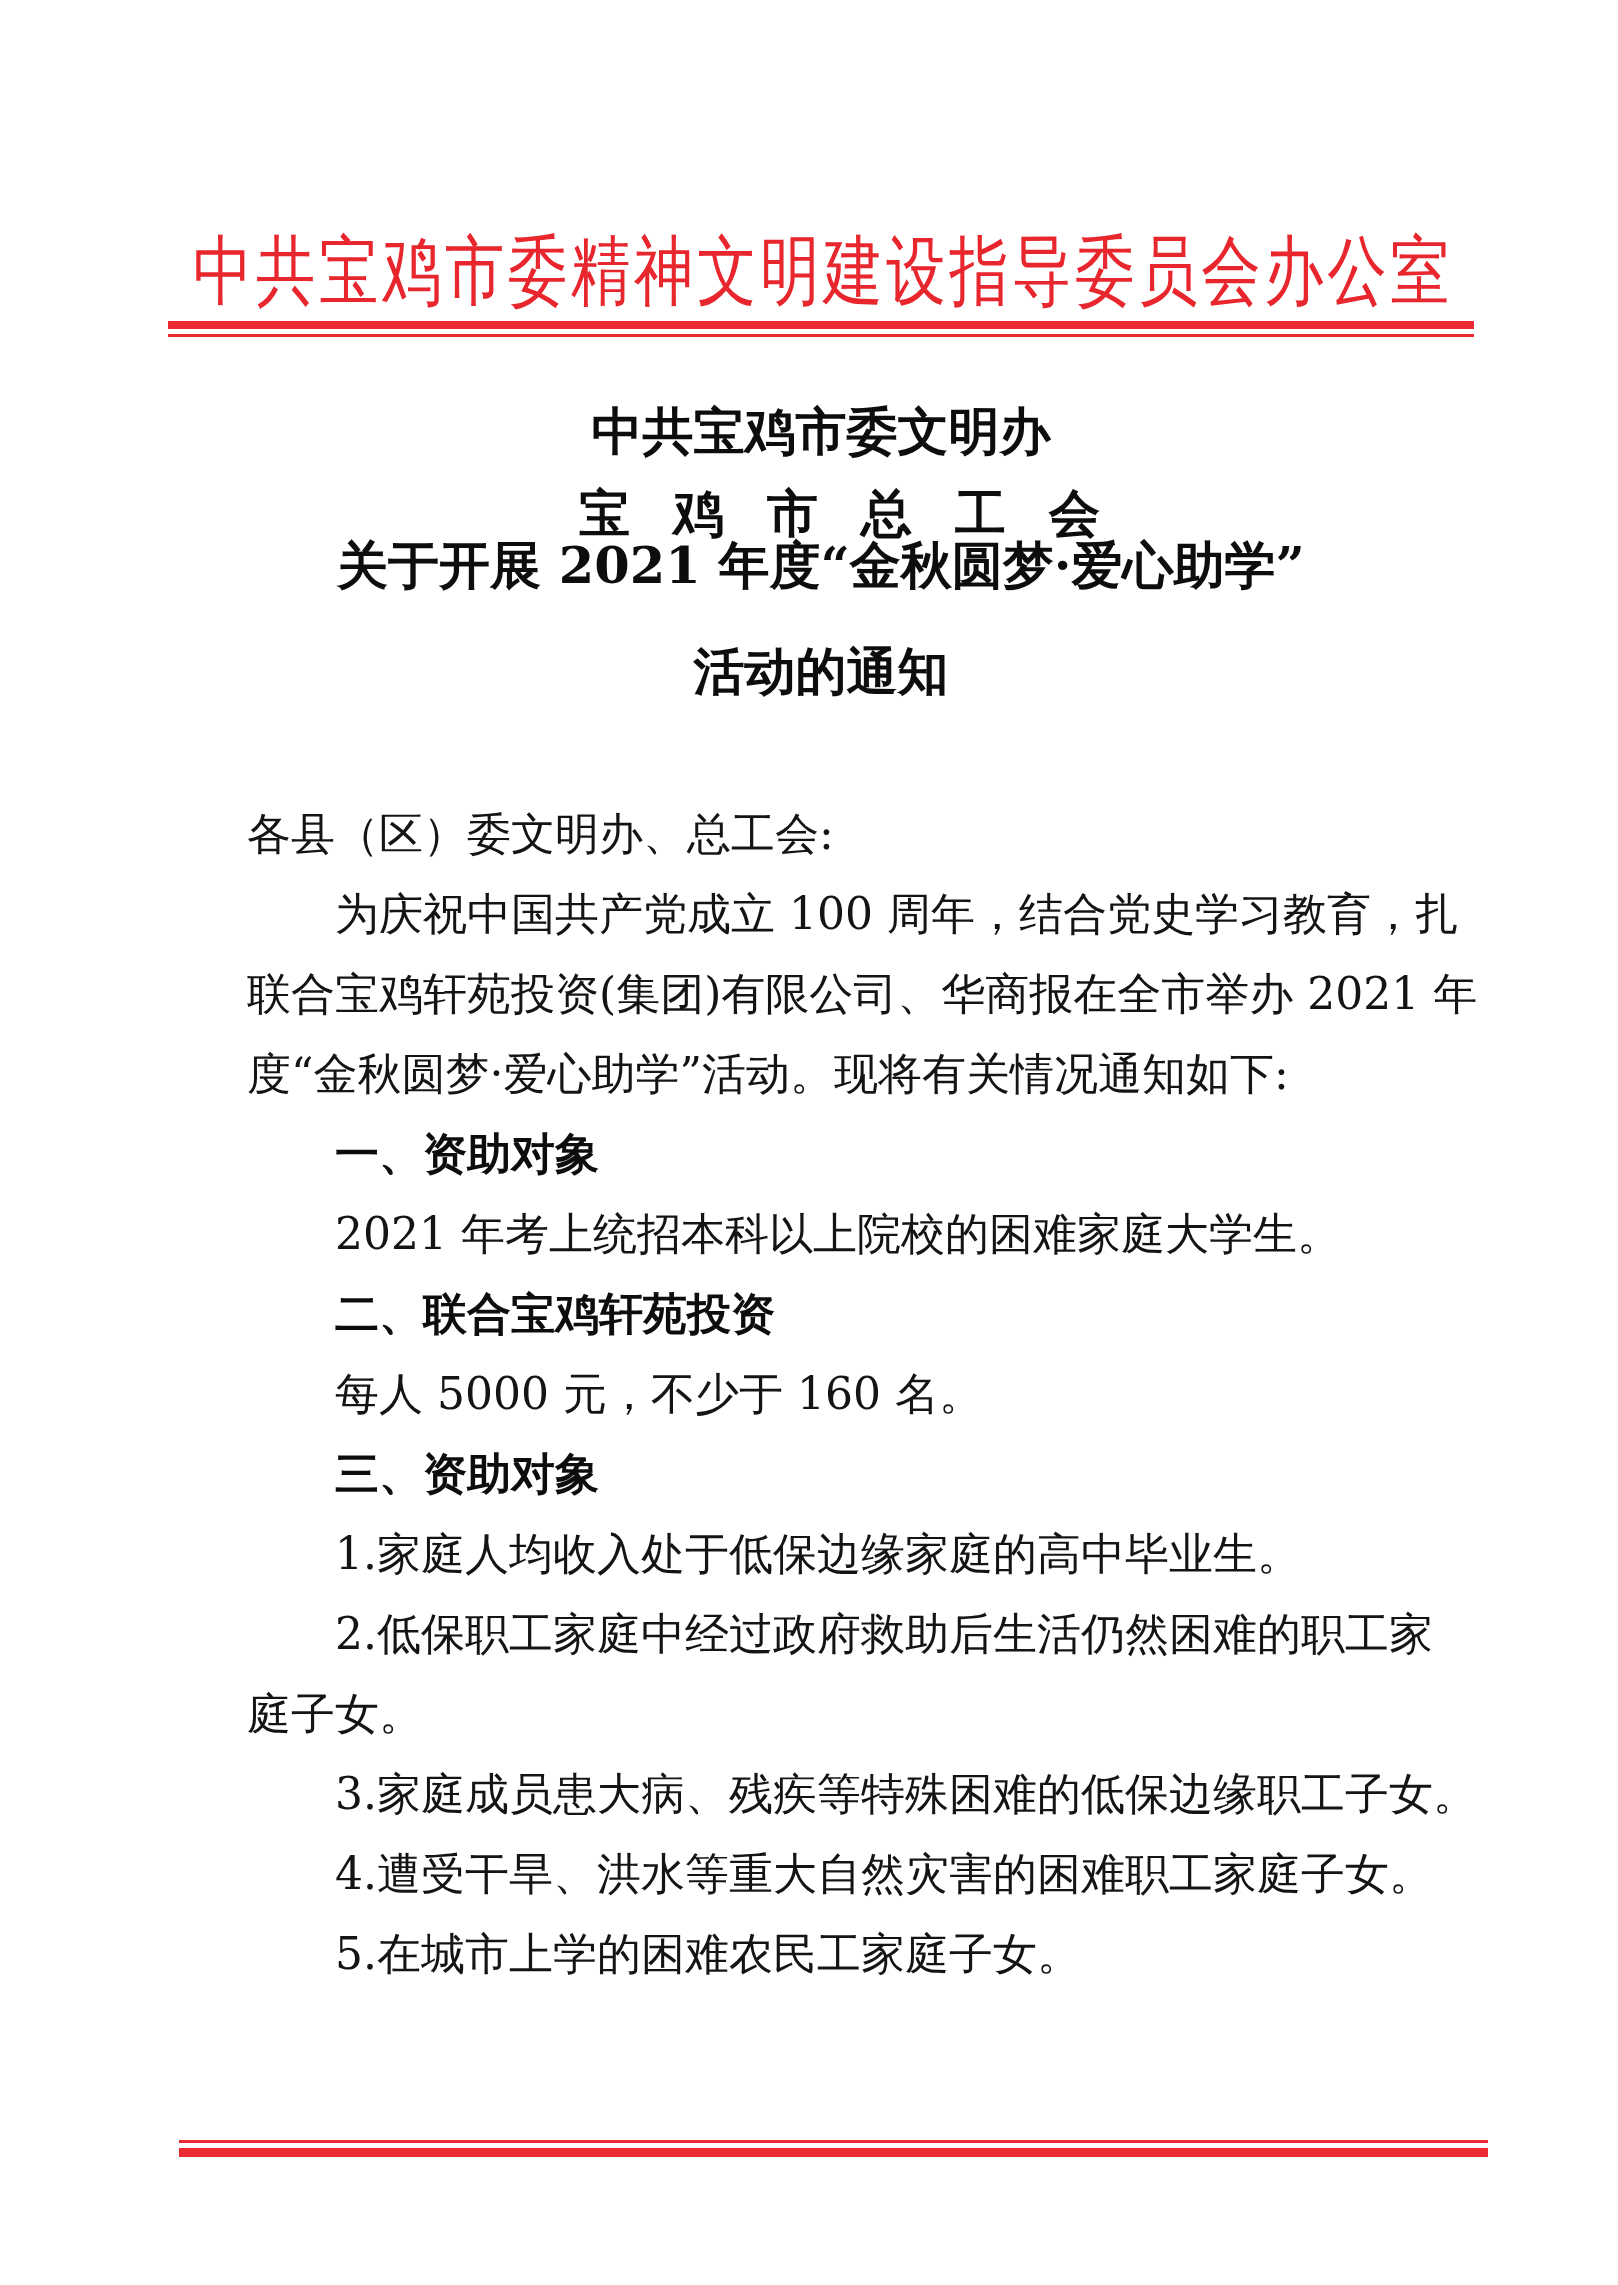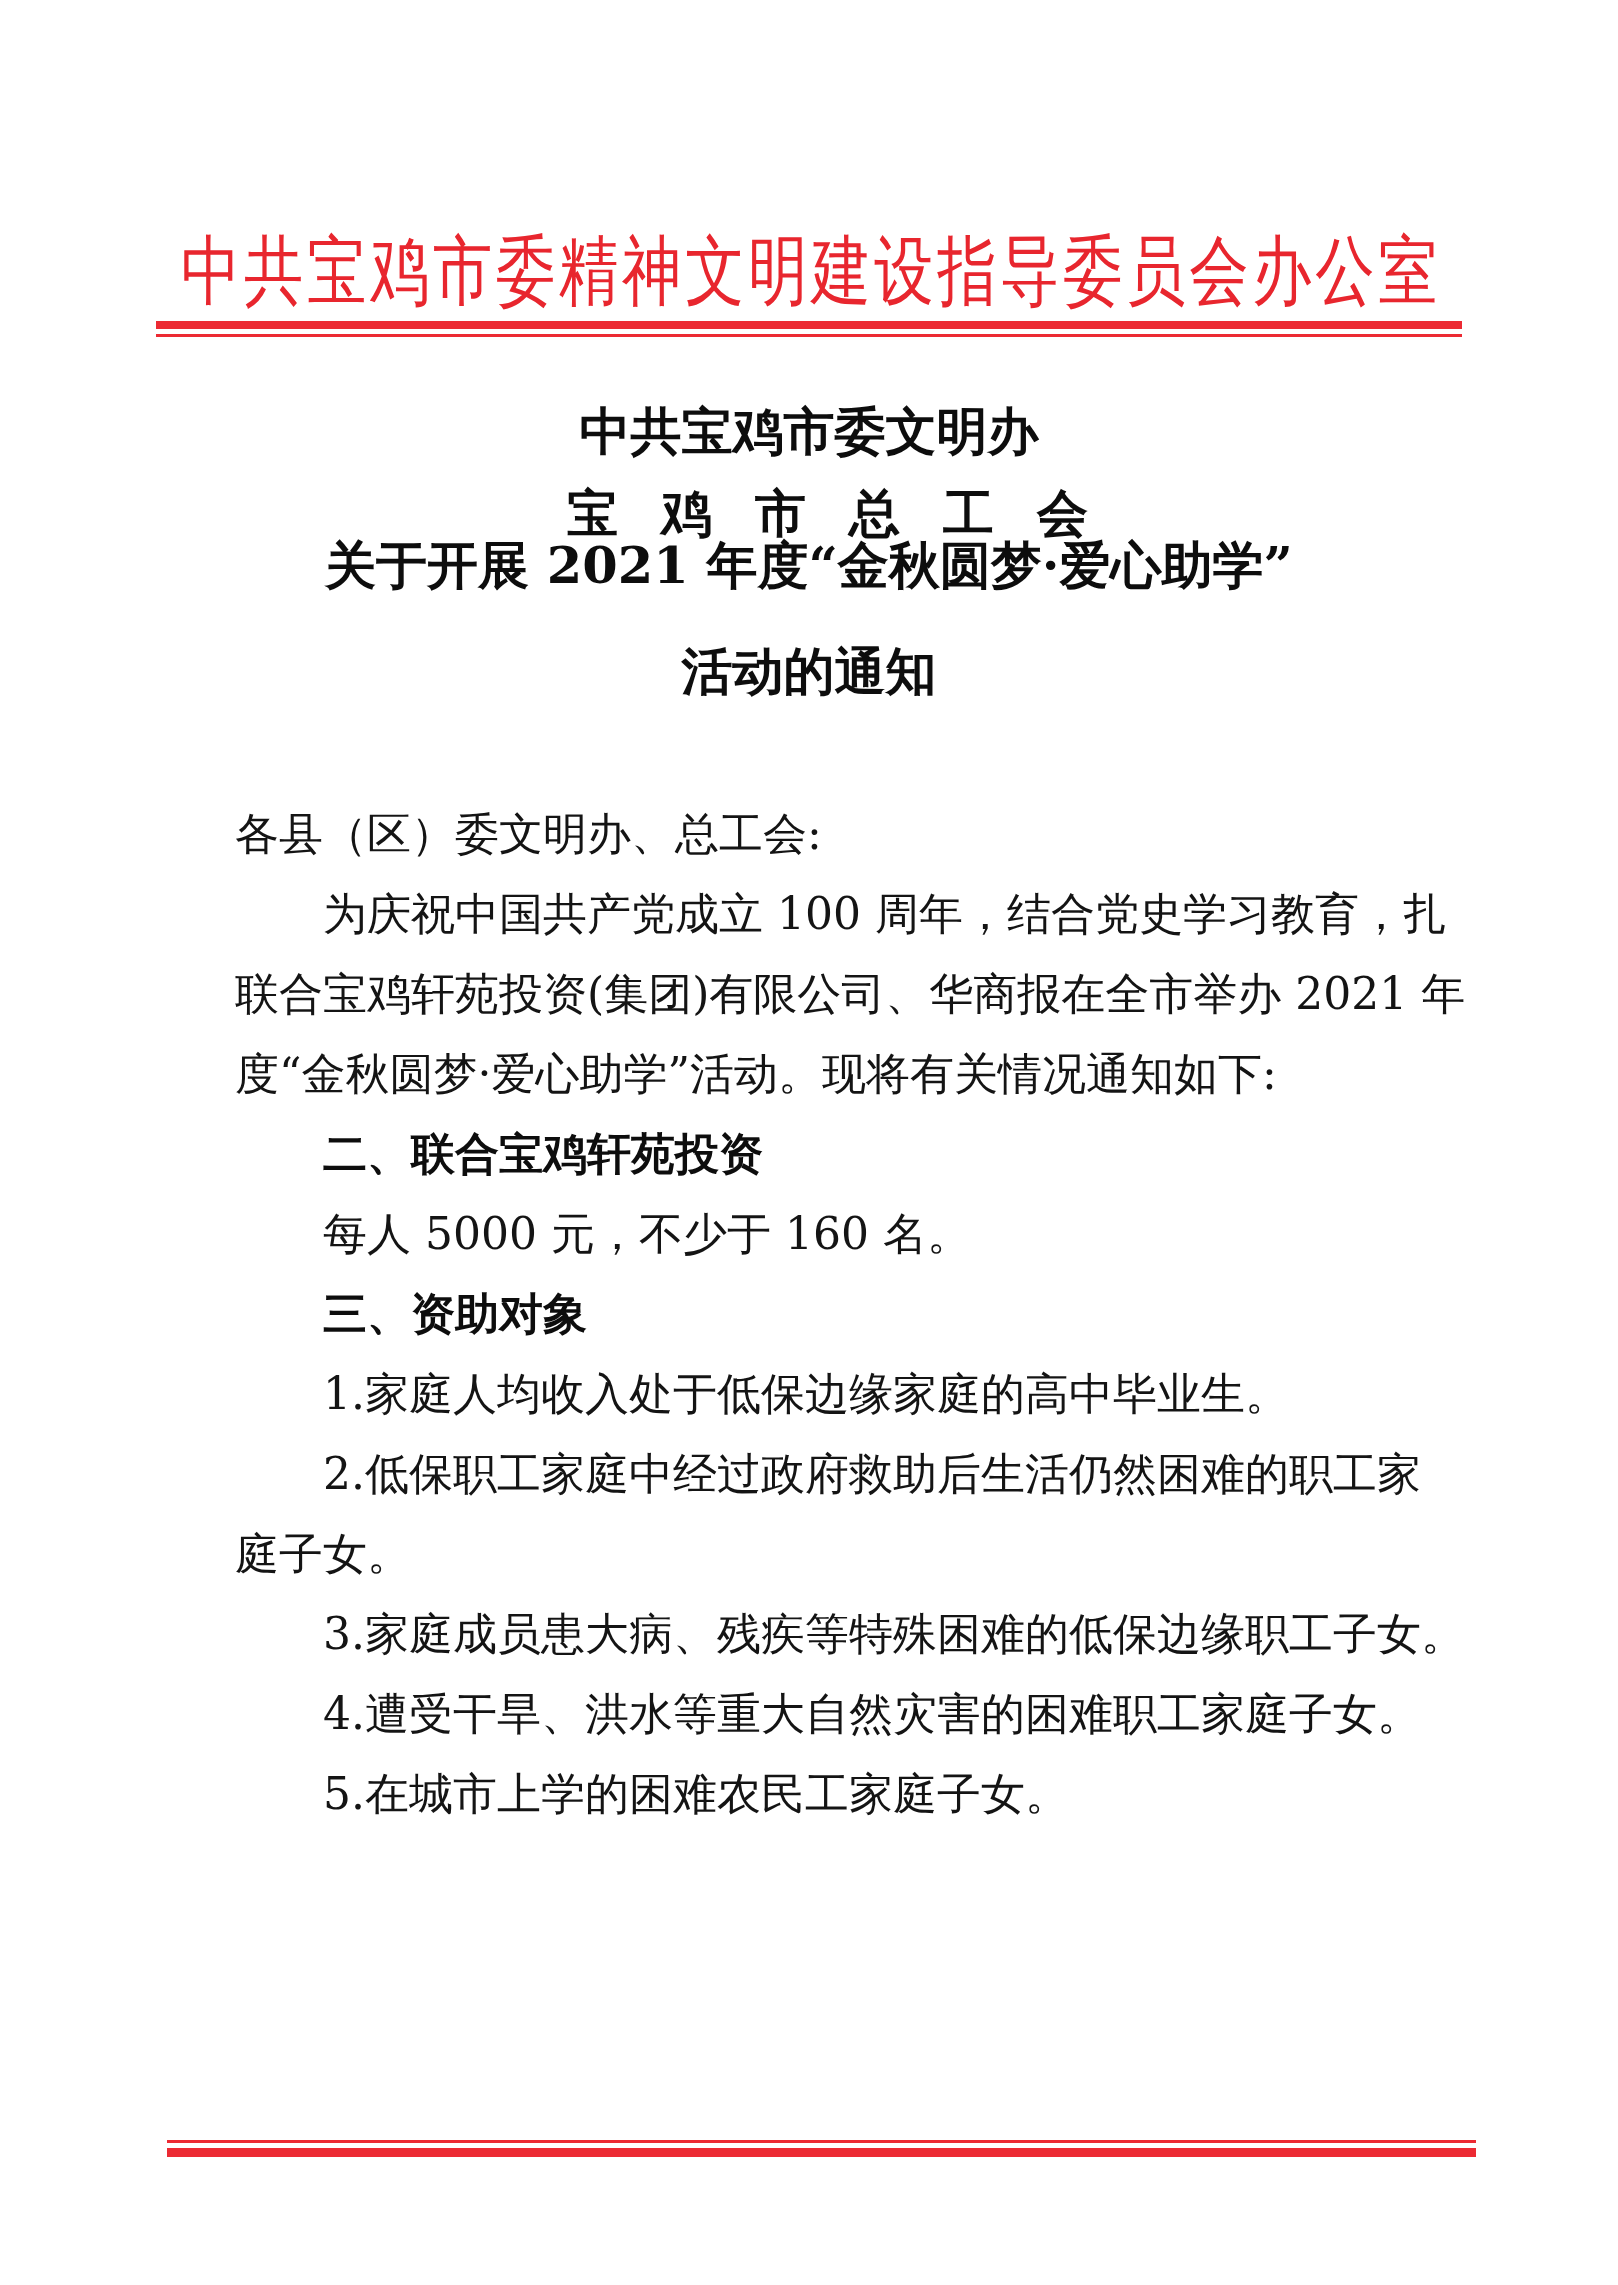--- a/index.html
+++ b/index.html
@@ -1,17 +1,17 @@
 <!DOCTYPE html>
 <html><head>
 <meta charset="utf-8">
 <style>
   html, body { margin: 0; padding: 0; background: #ffffff; }
   body { width: 1618px; height: 2286px; position: relative; overflow: hidden; color: #111111; }
-  .abs { position: absolute; }
+  .abs { position: absolute; margin-left: 12px; }
 
   
   .letterhead-wrap { left: 181px; top: 231px; width: 1257px; height: 80px; overflow: visible; }
   .letterhead-title {
     position: absolute; left: 0; top: 0;
     width: 1611px; height: 80px; line-height: 80px;
     font-family: "DejaVu Serif", serif; font-size: 76px; font-weight: normal;
     color: #e8262e; white-space: nowrap;
     text-align: justify; text-align-last: justify;
     transform: scaleX(0.78); transform-origin: left center;
@@ -64,20 +64,24 @@
 
 <div class="abs body-block">
   <div class="line">各县（区）委文明办、总工会:</div>
 
   <div>
     <div class="line indent full">为庆祝中国共产党成立 100 周年，结合党史学习教育，扎</div>
     <div class="line full">联合宝鸡轩苑投资(集团)有限公司、华商报在全市举办 2021 年</div>
     <div class="line">度“金秋圆梦·爱心助学”活动。现将有关情况通知如下:</div>
   </div>
 
+  <div>
+    <div class="line indent heading">一、资助对象</div>
+    <div class="line indent">2021 年考上统招本科以上院校的困难家庭大学生。</div>
+  </div>
 
   <div>
     <div class="line indent heading">二、联合宝鸡轩苑投资</div>
     <div class="line indent">每人 5000 元，不少于 160 名。</div>
   </div>
 
   <div>
     <div class="line indent heading">三、资助对象</div>
     <div class="line indent">1.家庭人均收入处于低保边缘家庭的高中毕业生。</div>
     <div class="line indent full">2.低保职工家庭中经过政府救助后生活仍然困难的职工家</div>

